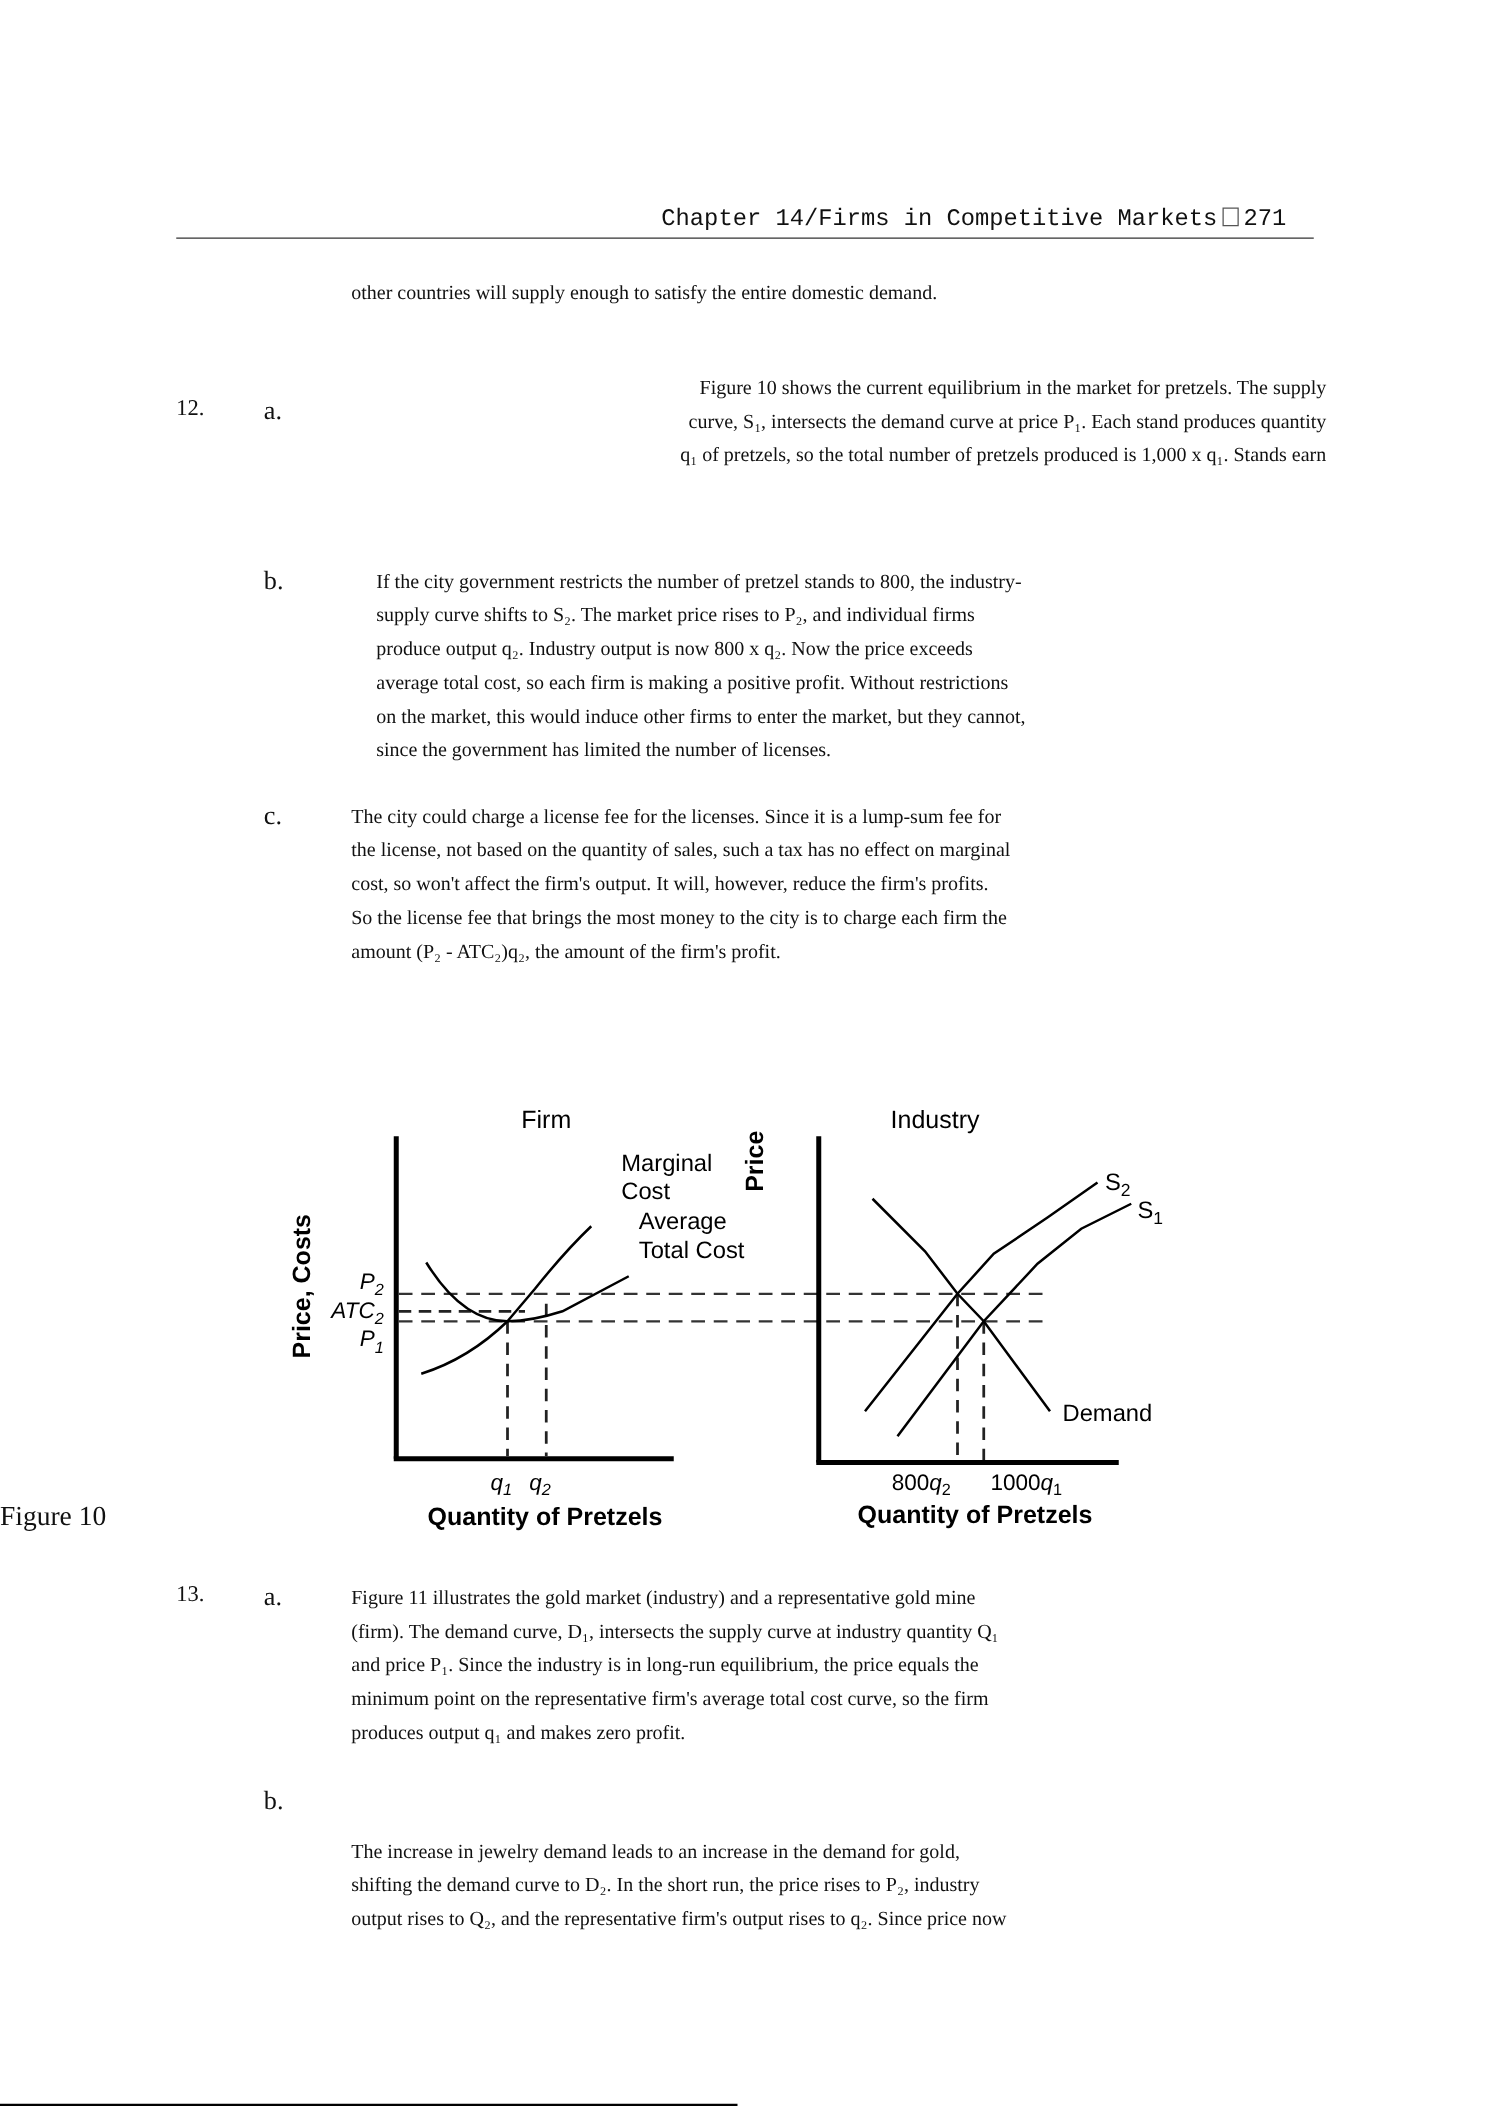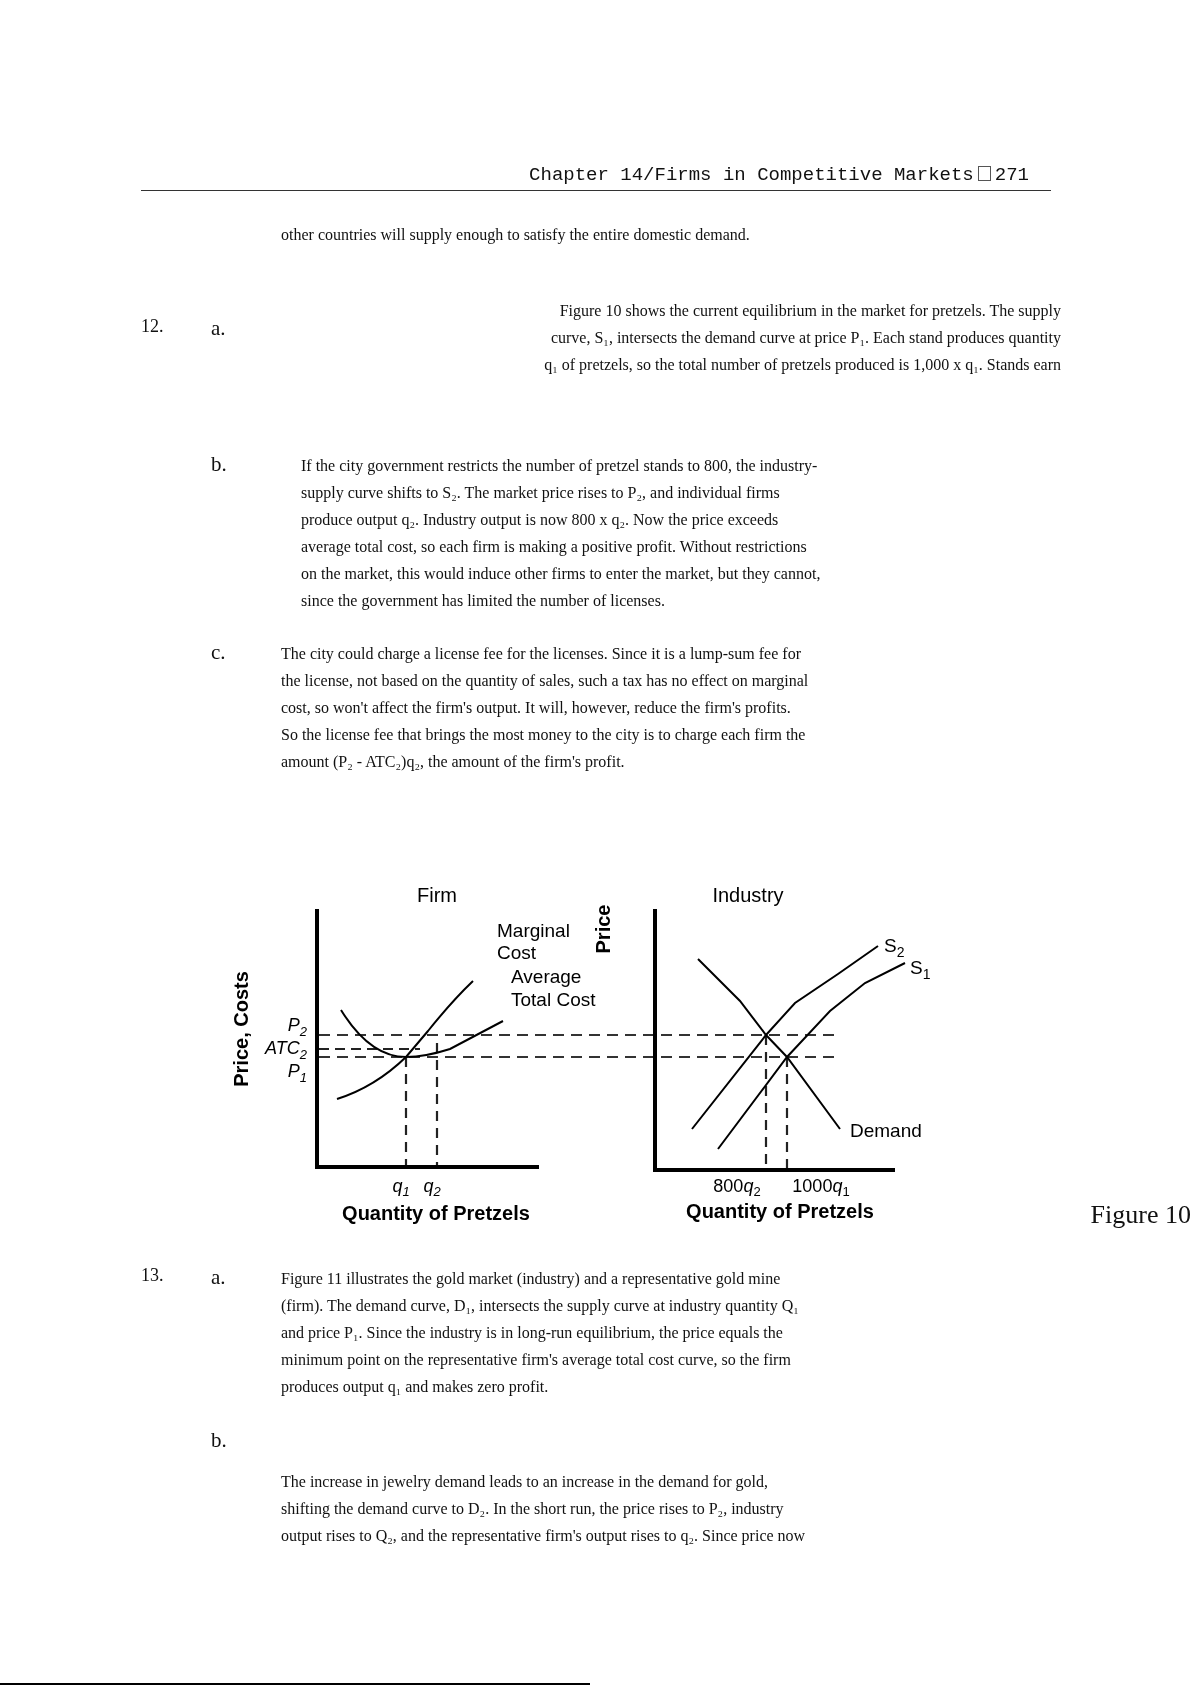--- a/index.html
+++ b/index.html
@@ -9,21 +9,21 @@
             border-bottom: 1.5px solid #333; font-family: Liberation Mono, monospace; }
   .header-text { position: absolute; right: 22px; top: 2px; font-size: 19px; }
   .box { display: inline-block; width: 11px; height: 13px; border: 1px solid #555;
          vertical-align: -1px; margin: 0 4px; }
   .num { position: absolute; font-size: 18px; }
   .lbl { position: absolute; font-size: 21px; }
   .text { position: absolute; left: 281px; width: 780px; font-size: 16px; line-height: 27px; }
   .text p { margin: 0; }
   .figure { position: absolute; left: 220px; top: 863px; width: 760px; height: 360px; margin-top: 16px; }
   .figure svg text { font-family: "Liberation Sans", sans-serif; }
-  .caption { position: absolute; left: 0; width: 1191px; top: 1200px; text-align: right; font-size: 26px; }
+  .caption { position: absolute; left: 0; width: 1191px; top: 1200px; text-align: left; font-size: 22px; }
   .footer-line { position: absolute; left: 0; top: 1683px; width: 590px; height: 2px; background: #000; }
 </style>
 </head>
 <body>
 
 <div class="header">
   <span class="header-text">
     <span>Chapter 14/Firms in Competitive Markets</span><span class="box"></span><span>271</span>
   </span>
 </div>

